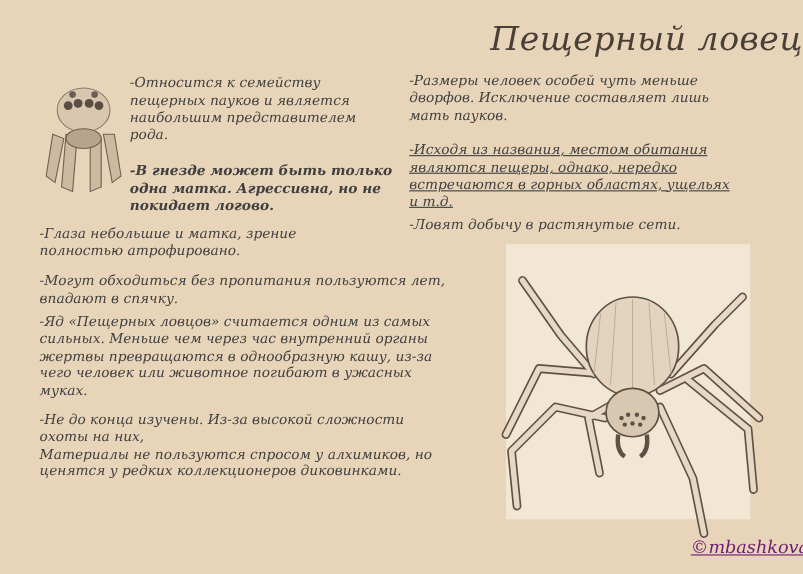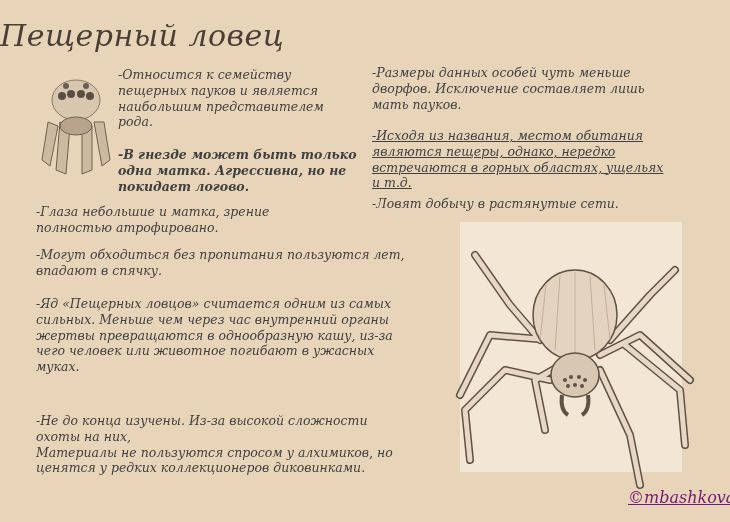--- a/index.html
+++ b/index.html
@@ -5,21 +5,21 @@
   html, body { margin: 0; padding: 0; }
   body {
     width: 730px; height: 522px; overflow: hidden;
     background: #e8d5b9;
     position: relative;
     font-family: "DejaVu Serif", serif;
     color: #4a3f36;
   }
   .title {
     position: absolute; left: 0; top: 18px; width: 730px;
-    text-align: left; font-size: 30px; font-style: italic;
+    text-align: right; font-size: 30px; font-style: italic;
     color: #4a3f36; letter-spacing: 0.5px;
   }
   .block {
     position: absolute; font-size: 12.5px; line-height: 15.8px;
     font-style: italic; color: #404040; white-space: pre-line;
   }
   .panel {
     position: absolute; left: 460px; top: 222px; width: 222px; height: 250px;
     background: #f2e6d5;
   }
@@ -51,39 +51,39 @@
 </svg>
 
 <div class="block" style="left:118px; top:67px;">-Относится к семейству
 пещерных пауков и является
 наибольшим представителем
 рода.</div>
 <div class="block" style="left:118px; top:147px;font-weight:bold;">-В гнезде может быть только
 одна матка. Агрессивна, но не
 покидает логово.</div>
 
-<div class="block" style="left:372px; top:65px;">-Размеры данных особей чуть меньше
+<div class="block" style="left:372px; top:65px;">-Размеры человек особей чуть меньше
 дворфов. Исключение составляет лишь
 мать пауков.</div>
 <div class="block" style="left:372px; top:128px;text-decoration:underline;">-Исходя из названия, местом обитания
 являются пещеры, однако, нередко
 встречаются в горных областях, ущельях
 и т.д.</div>
 <div class="block" style="left:372px; top:196px;">-Ловят добычу в растянутые сети.</div>
 
 <div class="block" style="left:36px; top:204px;">-Глаза небольшие и матка, зрение
 полностью атрофировано.</div>
 <div class="block" style="left:36px; top:247px;">-Могут обходиться без пропитания пользуются лет,
 впадают в спячку.</div>
-<div class="block" style="left:36px; top:296px;font-style:italic;">-Яд «Пещерных ловцов» считается одним из самых
+<div class="block" style="left:36px; top:284px;font-style:italic;">-Яд «Пещерных ловцов» считается одним из самых
 сильных. Меньше чем через час внутренний органы
 жертвы превращаются в однообразную кашу, из-за
 чего человек или животное погибают в ужасных
 муках.</div>
-<div class="block" style="left:36px; top:413px;">-Не до конца изучены. Из-за высокой сложности
+<div class="block" style="left:36px; top:373px;">-Не до конца изучены. Из-за высокой сложности
 охоты на них,
 Материалы не пользуются спросом у алхимиков, но
 ценятся у редких коллекционеров диковинками.</div>
 
 <div class="panel"></div>
 
 <svg class="big-spider" viewBox="0 0 250 270">
   <g fill="none" stroke="#5f5245" stroke-width="8" stroke-linecap="round" stroke-linejoin="round">
     <polyline points="25,25 60,75 90,110"></polyline>
     <polyline points="225,40 200,65 160,110"></polyline>

